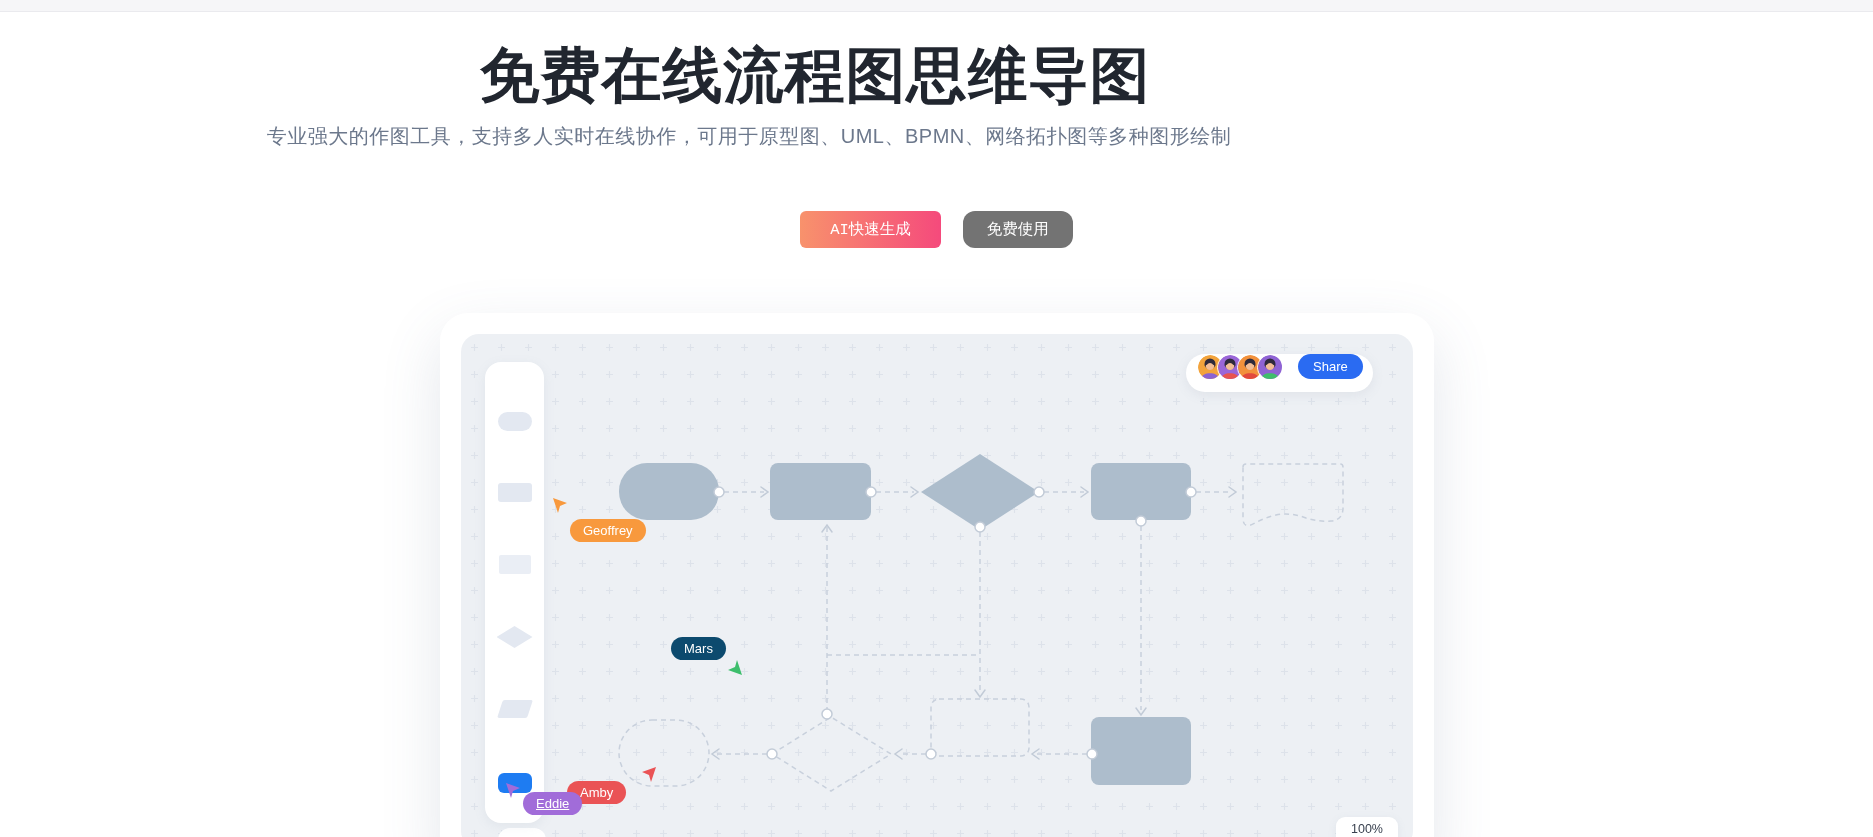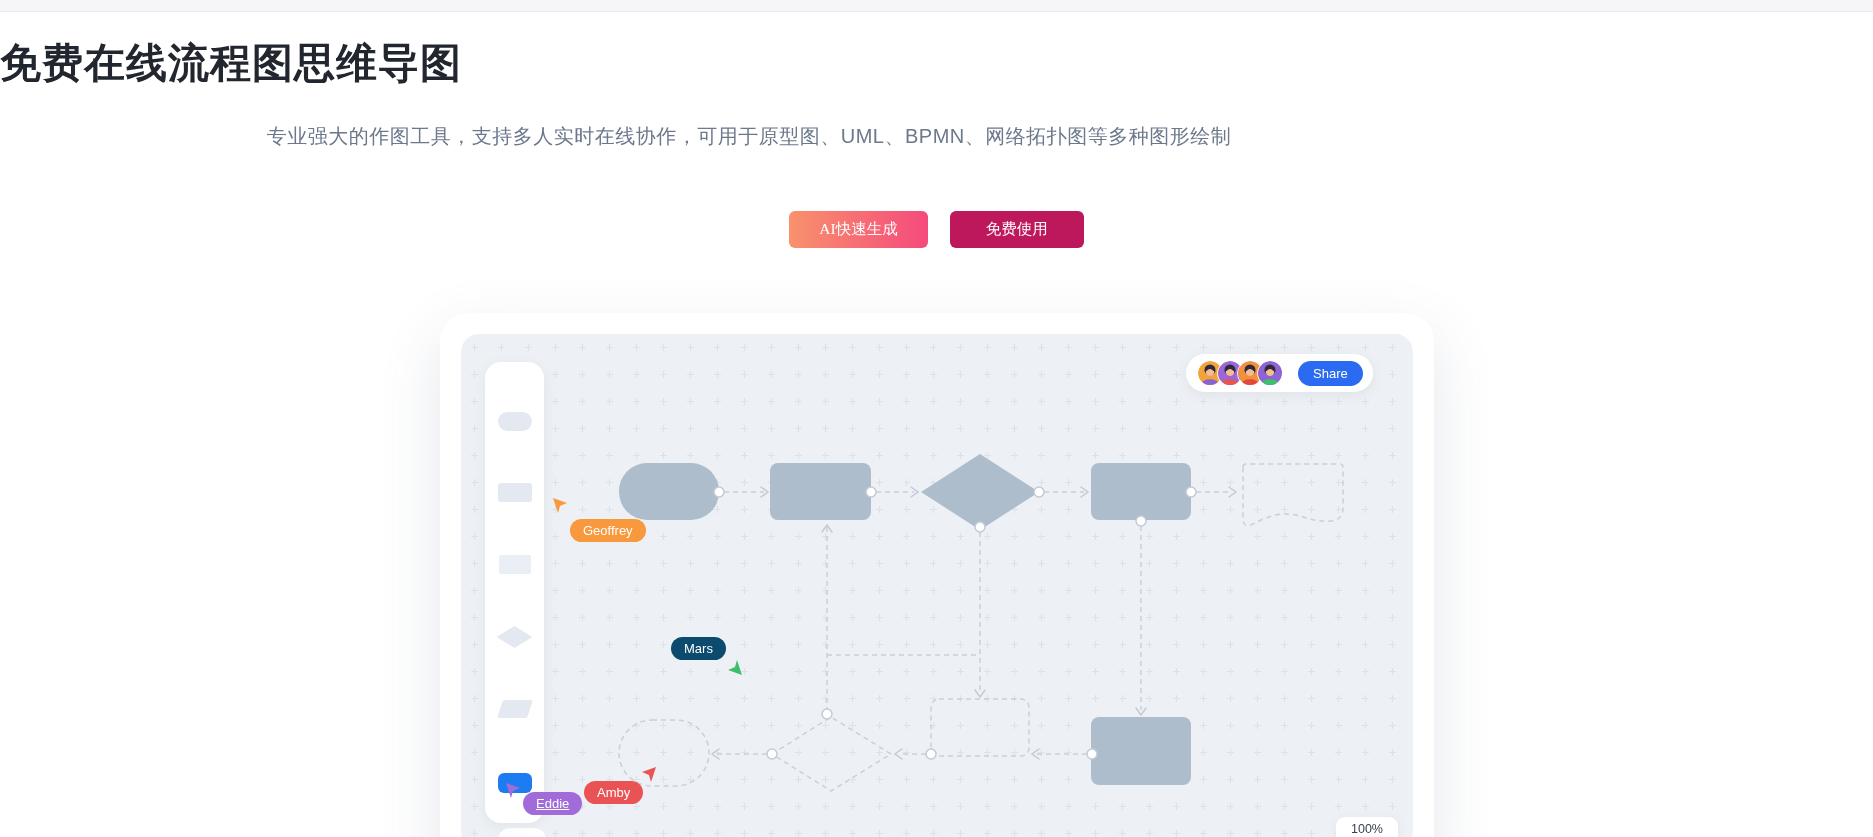--- a/index.html
+++ b/index.html
@@ -1,29 +1,29 @@
 <!DOCTYPE html>
 <html><head>
 <meta charset="utf-8">
 <style>
   * { margin:0; padding:0; box-sizing:border-box; }
   html,body { width:1873px; height:837px; overflow:hidden; background:#fff;
               font-family:"Liberation Sans","DejaVu Sans",sans-serif; }
   .topbar { position:absolute; left:0; top:0; width:1873px; height:12px;
             background:#F6F6F8; border-bottom:1px solid #EAEAEE; }
-  .hero-title { position:absolute; top:36px; left:0; width:1630px; text-align:left;
-                font-size:41px; font-weight:700; color:#21262F; letter-spacing:1px; }
+  .hero-title { position:absolute; top:36px; left:0; width:1630px; text-align:center;
+                font-size:60px; font-weight:700; color:#21262F; letter-spacing:1px; }
   .hero-subtitle { position:absolute; top:123px; left:0; width:1498px; text-align:center;
                    font-size:20px; color:#6C788C; letter-spacing:.5px; }
   .cta-row { position:absolute; top:211px; left:0; width:1873px; display:flex;
              justify-content:center; gap:22px; }
   .btn { height:37px; border:none; border-radius:6px; color:#fff; font-size:15.5px;
-         font-family:Liberation Serif, serif; cursor:pointer; display:inline-flex; align-items:center; }
+         font-family:Liberation Mono, monospace; cursor:pointer; display:inline-flex; align-items:center; }
   .btn-ai   { background:linear-gradient(90deg,#F8926C,#F54A7C); padding:0 30px; }
-  .btn-free { background:#be185d; padding:0 36px; }
+  .btn-free { background:#737373; padding:0 24px;border-radius:12px; }
 
   .editor-card { position:absolute; left:440px; top:313px; width:994px; height:557px;
                  background:#fff; border-radius:28px; padding:21px;
                  box-shadow:0 22px 60px rgba(90,105,135,.16); }
   .canvas { position:relative; width:952px; height:515px; background:#EDF0F4;
             border-radius:18px; overflow:hidden; }
   .canvas svg.flow { position:absolute; left:0; top:0; }
 
   .toolbar { position:absolute; left:24px; top:28px; width:59px; height:461px;
              background:#fff; border-radius:16px;
@@ -35,30 +35,30 @@
   .tool-decision   { top:264px; width:36px; height:22px;
                      clip-path:polygon(50% 0,100% 50%,50% 100%,0 50%); }
   .tool-para       { top:338px; width:30px; height:18px; transform:translateX(-50%) skewX(-18deg);
                      border-radius:2px; }
   .tool-selected   { top:411px; width:34px; height:20px; border-radius:6px; background:#1E7CF2; }
 
   .cursor-label { position:absolute; z-index:3; color:#fff; font-size:13px;
                   padding:4px 13px; border-radius:13px; white-space:nowrap; }
   .lbl-geoffrey { left:109px; top:185px; background:#F8993D; }
   .lbl-mars     { left:210px; top:303px; background:#0c4a6e; }
-  .lbl-amby     { left:123px; top:447px; background:#EA5355; }
+  .lbl-amby     { left:106px; top:447px; background:#EA5355; }
   .lbl-eddie    { left:62px;  top:458px; background:#A16CD9;text-decoration:underline; }
   .cursor-svg { position:absolute; z-index:4; }
   .cur-geoffrey { left:91px;  top:163px; }
   .cur-mars     { left:264px; top:324px; }
   .cur-amby     { left:178px; top:432px; }
   .cur-eddie    { left:44px;  top:448px; }
 
   .presence-pill { position:absolute; left:725px; top:20px; height:38px; z-index:5;
-                   background:#fff; border-radius:19px; display:flex; align-items:center;
+                   background:#fff; border-radius:19px; display:flex; align-items:flex-start;
                    padding:0 10px 0 11px; box-shadow:0 3px 12px rgba(120,135,160,.12); }
   .avatars { display:flex; }
   .avatar { width:27px; height:27px; border-radius:50%; border:1.5px solid #fff;
             overflow:hidden; margin-left:-7px; flex:none; }
   .avatar:first-child { margin-left:0; }
   .share-btn { margin-left:14px; background:#2A6BF2; color:#fff; border:none;
                font-size:13px; font-family:inherit; padding:5px 15px; border-radius:15px;
                cursor:pointer; }
 
   .zoom-pill { position:absolute; left:875px; top:483px; width:62px; height:34px; z-index:5;

